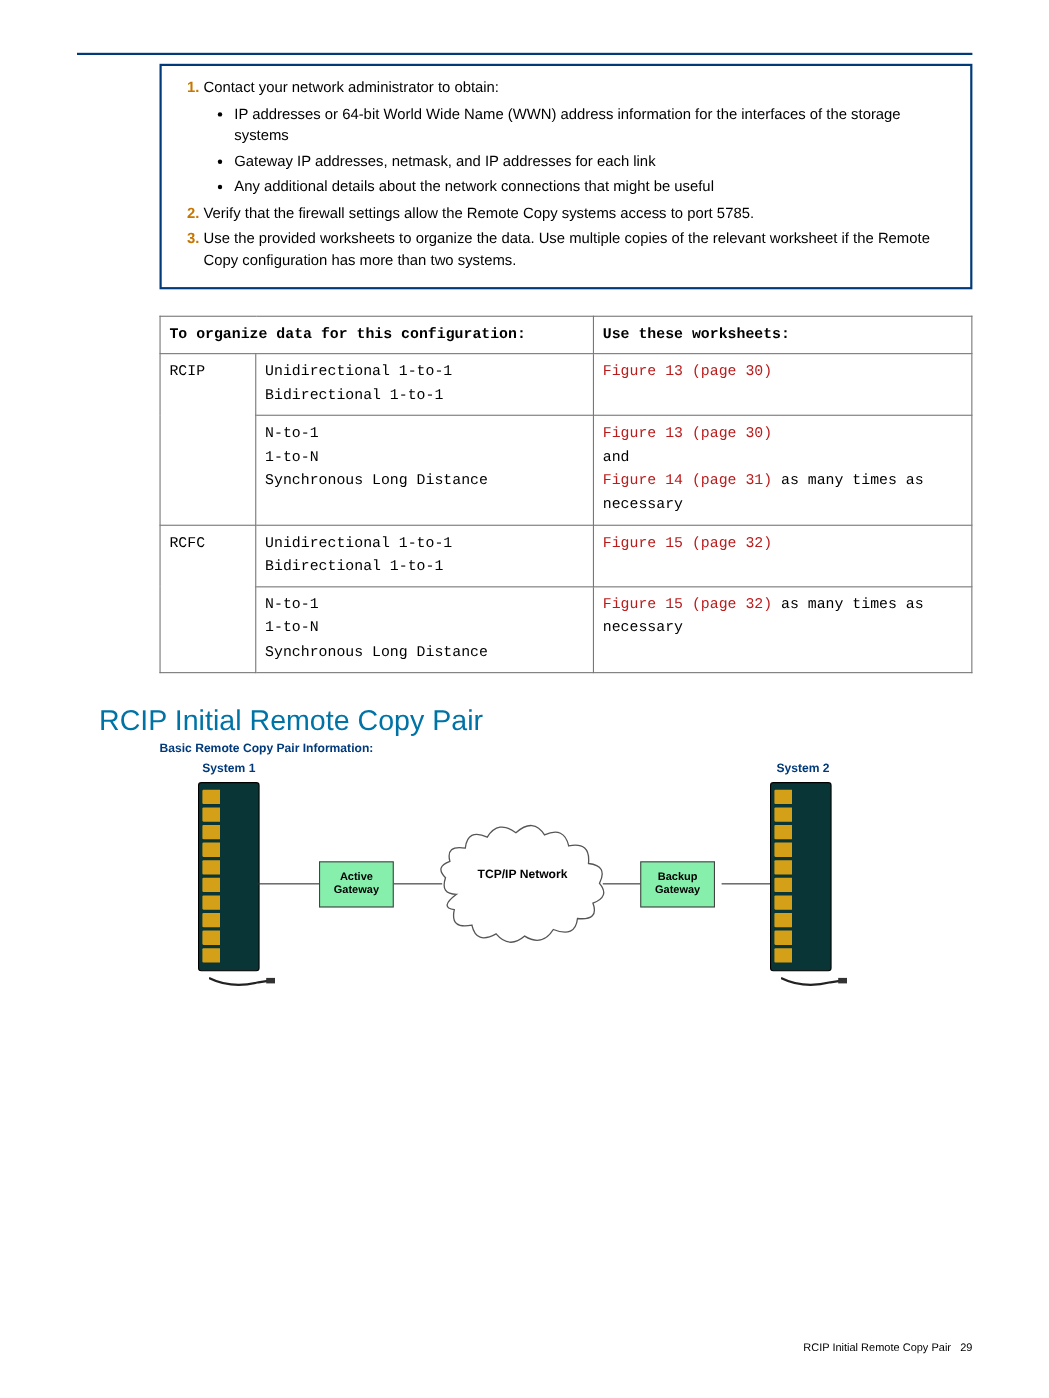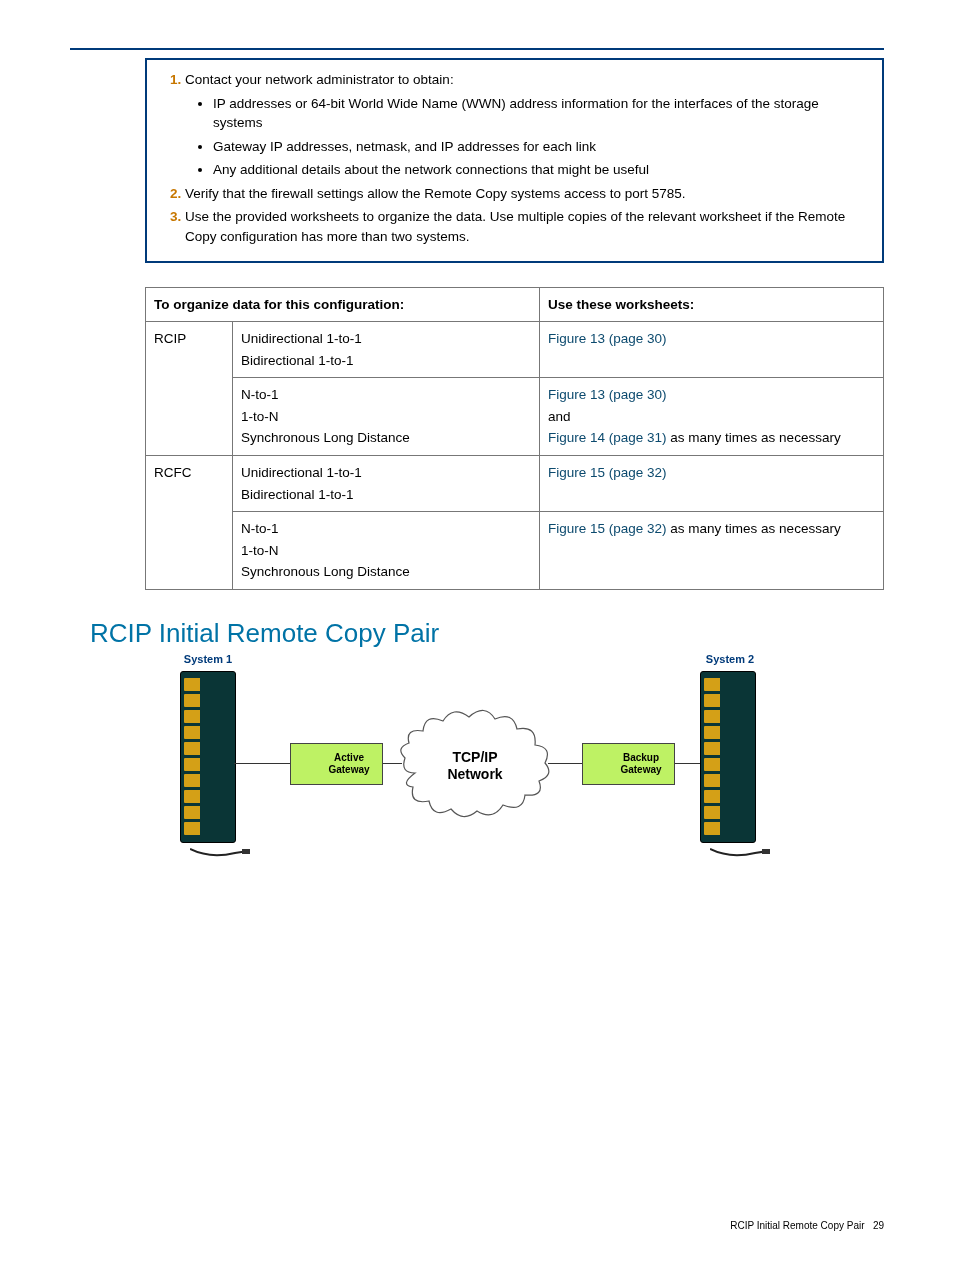--- a/index.html
+++ b/index.html
@@ -52,34 +52,35 @@
     list-style-type: disc;
   }
   .info-box ul li {
     margin-bottom: 4px;
   }
   table.config-table {
     border-collapse: collapse;
     width: calc(100% - 75px);
     margin-left: 75px;
     font-size: 13.5px;
+    font-family: Liberation Mono, monospace;
   }
   table.config-table th, table.config-table td {
     border: 1px solid #777;
     padding: 6px 8px;
     text-align: left;
     vertical-align: top;
     line-height: 1.6;
   }
   table.config-table th {
     font-weight: bold;
     background: #fff;
   }
   .link {
-    color: #0c4a6e;
+    color: #b91c1c;
     text-decoration: none;
   }
   h2.section-title {
     color: #0073a6;
     font-weight: 300;
     font-size: 26px;
     margin: 28px 0 4px 20px;
   }
   .section-body {
     margin-left: 75px;
@@ -142,44 +143,43 @@
     left: 10px;
     width: 60px;
     height: 12px;
   }
   .gateway-box {
     position: absolute;
     top: 90px;
     width: 66px;
     height: 40px;
     border: 1px solid #444;
-    background: #bef264;
+    background: #86efac;
     font-size: 10px;
     font-weight: bold;
     text-align: center;
     display: flex;
     align-items: center;
     justify-content: center;
     line-height: 1.2;
-    padding-left: 25px;
   }
   .cloud {
     position: absolute;
     top: 50px;
     left: 235px;
     width: 160px;
     height: 120px;
   }
   .cloud-label {
     position: absolute;
     top: 96px;
     left: 270px;
     width: 90px;
     text-align: center;
-    font-size: 14px;
+    font-size: 11px;
     font-weight: bold;
     line-height: 1.2;
     z-index: 2;
   }
   .conn-line {
     position: absolute;
     height: 1px;
     background: #333;
     top: 110px;
   }
@@ -259,20 +259,21 @@
         </td>
         <td>
           <a class="link">Figure 15 (page 32)</a><span> as many times as necessary</span>
         </td>
       </tr>
     </tbody>
   </table>
 
   <h2 class="section-title">RCIP Initial Remote Copy Pair</h2>
 
+  <div class="diagram-caption">Basic Remote Copy Pair Information:</div>
 
   <div class="diagram">
     <div class="sys-label" style="left:8px;">System 1</div>
     <div class="sys-label" style="left:530px;">System 2</div>
 
     <div class="rack" style="left:20px;">
       <div class="rack-body">
         <div class="rack-slot" style="top:6px;"></div>
         <div class="rack-slot" style="top:22px;"></div>
         <div class="rack-slot" style="top:38px;"></div>

